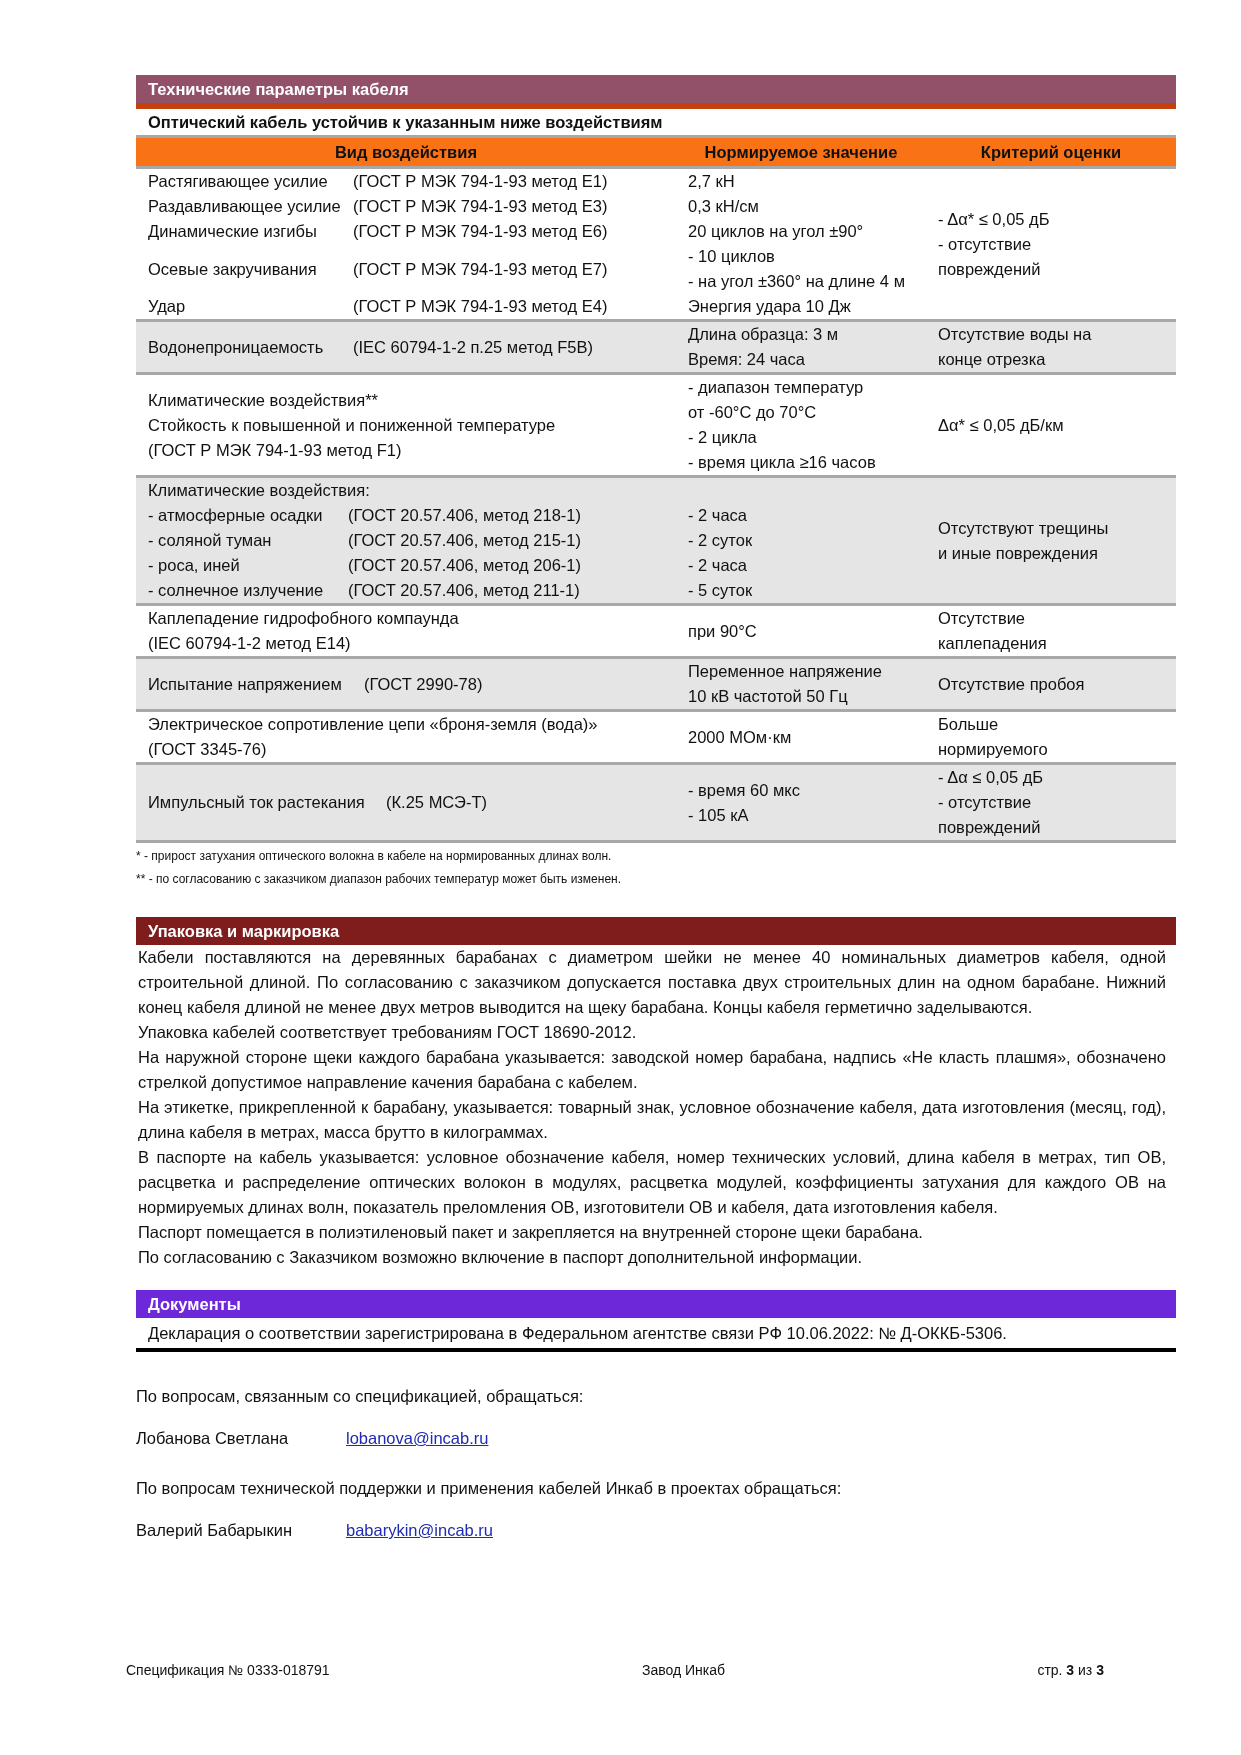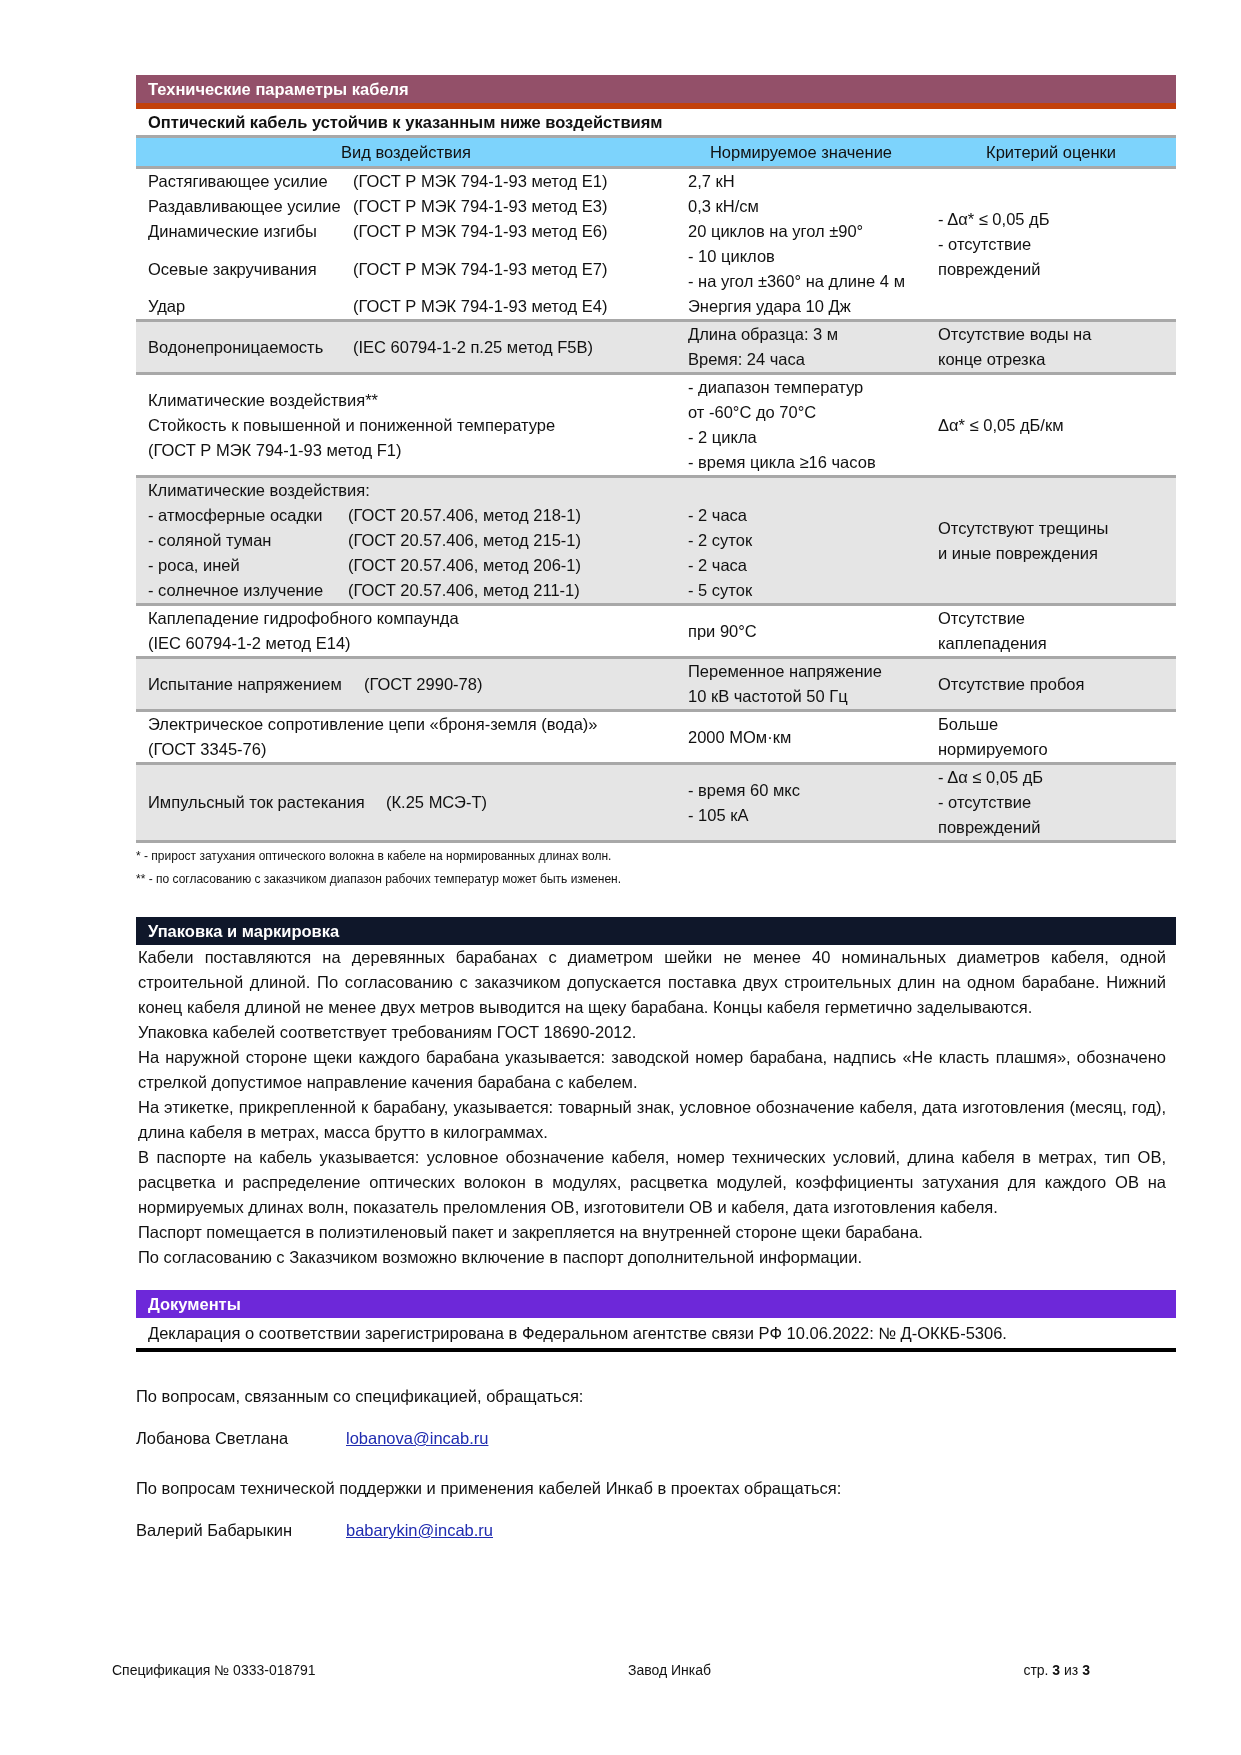--- a/index.html
+++ b/index.html
@@ -1,43 +1,43 @@
 <!DOCTYPE html>
 <html><head>
 <meta charset="utf-8">
 <style>
   html, body { margin: 0; padding: 0; background: #ffffff; }
   body { width: 1241px; height: 1755px; position: relative; font-family: "Liberation Sans", "DejaVu Sans", sans-serif; color: #111; font-size: 16.5px; }
   .page { position: absolute; left: 136px; top: 75px; width: 1040px; }
   .sec-head { height: 28px; line-height: 28px; color: #fff; font-weight: bold; padding-left: 12px; font-size: 16.5px; }
   .sec-tech { background: #935069; }
-  .sec-pack { background: #0f172a; }
+  .sec-pack { background: #7f1d1d; }
   .sec-docs { background: #6d28d9; }
   .intro { height: 26px; line-height: 26px; padding-left: 12px; border-top: 6px solid #c2410c; font-weight: bold; }
   table.params { width: 1040px; border-collapse: collapse; table-layout: fixed; }
-  table.params th { background: #7dd3fc; font-weight: normal; height: 26px; border-top: 3px solid #a8a8a8; border-bottom: 3px solid #a8a8a8; text-align: center; font-size: 16.5px; }
+  table.params th { background: #f97316; font-weight: bold; height: 26px; border-top: 3px solid #a8a8a8; border-bottom: 3px solid #a8a8a8; text-align: center; font-size: 16.5px; }
   table.params td { vertical-align: middle; padding: 0 6px 0 12px; line-height: 25px; font-size: 16.5px; }
   tr.grp td { border-top: 3px solid #a8a8a8; }
   tr.shade td { background: #e5e5e5; }
   tr.last td { border-bottom: 3px solid #a8a8a8; }
   .c1 { width: 540px; }
   .c2 { width: 250px; }
   .c3 { width: 250px; }
   .name { display: inline-block; }
   .ref { display: inline-block; }
   .line { display: block; }
   .foot { font-size: 12px; line-height: 23px; margin-top: 2px; }
   .para { text-align: justify; line-height: 25px; font-size: 16.5px; padding-left: 2px; width: 1028px; }
   .doc-line { height: 30px; line-height: 30px; padding-left: 12px; border-bottom: 4px solid #000; }
   .contacts { margin-top: 20px; line-height: 25px; }
   .contact-row { display: flex; margin-top: 17px; }
   .contact-name { width: 210px; }
   a.mail { color: #1f2bb0; text-decoration: underline; }
   .spacer { height: 25px; }
-  .footer { position: absolute; left: 112px; top: 1662px; width: 978px; font-size: 14px; display: flex; justify-content: space-between; font-family: "Liberation Sans", sans-serif; }
+  .footer { position: absolute; left: 126px; top: 1662px; width: 978px; font-size: 14px; display: flex; justify-content: space-between; font-family: "Liberation Sans", sans-serif; }
 </style>
 </head>
 <body>
 
 <div class="page">
 
   <div class="sec-head sec-tech">Технические параметры кабеля</div>
   <div class="intro">Оптический кабель устойчив к указанным ниже воздействиям</div>
 
   <table class="params">

